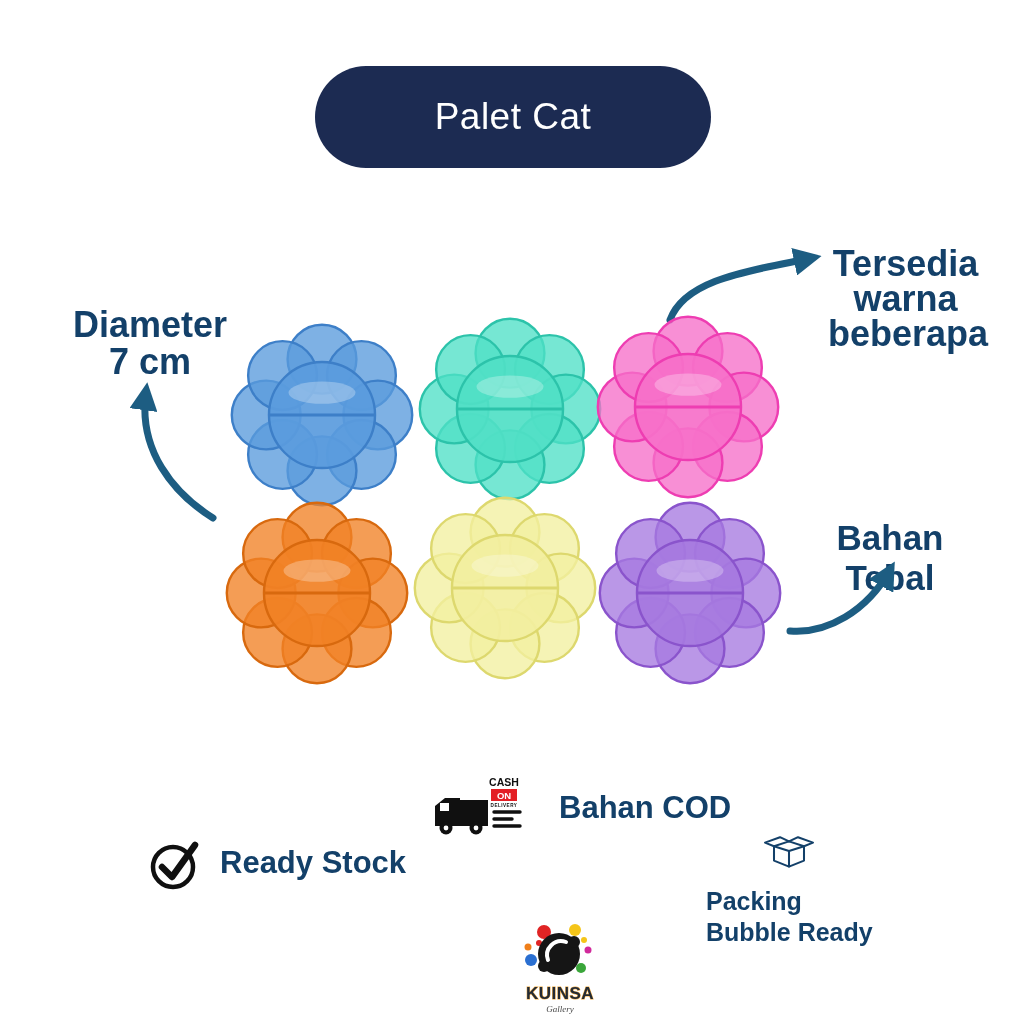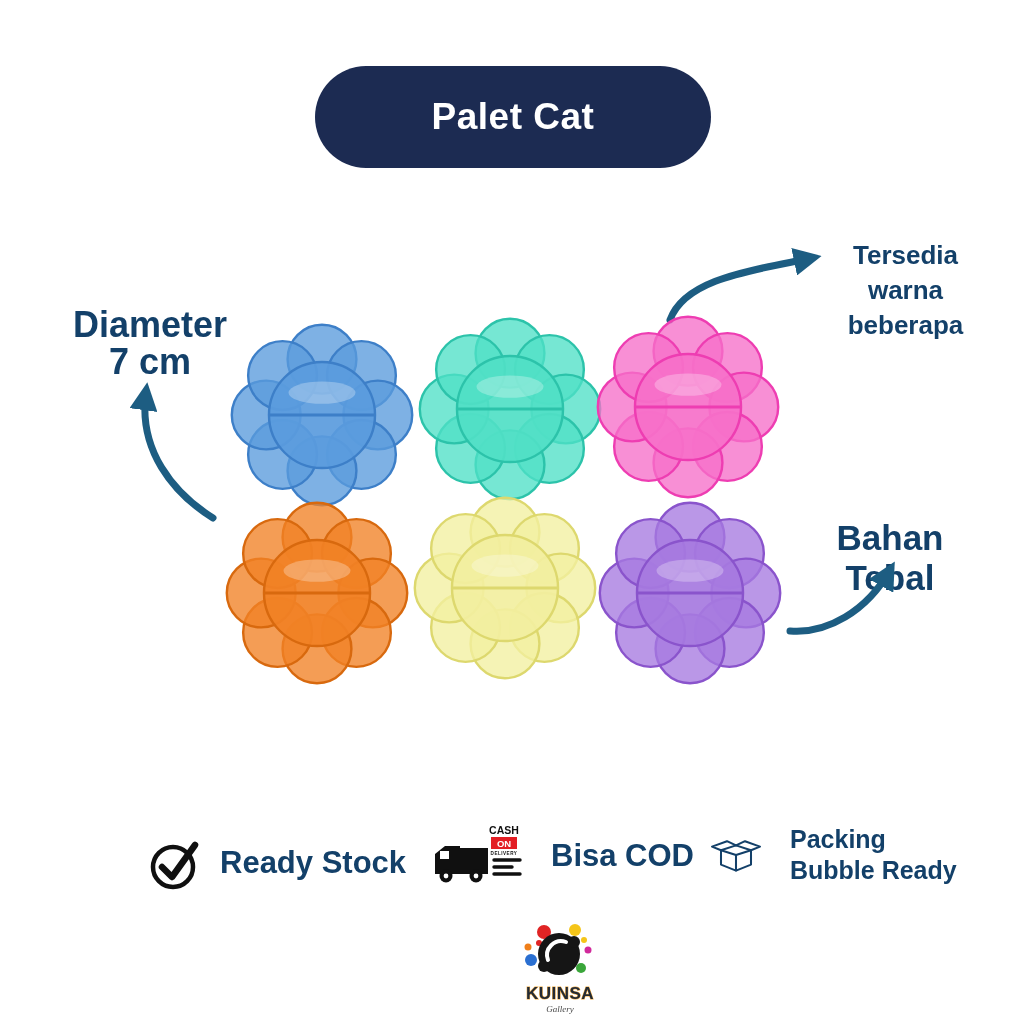--- a/index.html
+++ b/index.html
@@ -11,28 +11,28 @@
     overflow:hidden;
   }
   .stage { position:absolute; inset:0; }
 
   
   .title-pill {
     position:absolute; left:315px; top:66px; width:396px; height:102px;
     background:var(--pill-bg,#1c2b52); border-radius:51px;
     display:flex; align-items:center; justify-content:center;
   }
-  .title-pill span { color:var(--title-text,#fff); font-size:37px; letter-spacing:0.5px;font-weight:bold; }
+  .title-pill span { color:var(--title-text,#fff); font-size:37px; letter-spacing:0.5px; }
 
   
   .callout {
     position:absolute; color:var(--label,#134069); font-weight:bold; text-align:center;
   }
   #co-diameter { left:40px;  top:306px; width:220px; font-size:36px; line-height:37px; }
-  #co-warna    { left:828px; top:238px; width:155px; font-size:26px; line-height:35px; }
+  #co-warna    { left:828px; top:246px; width:155px; font-size:36px; line-height:35px; }
   #co-bahan    { left:795px; top:518px; width:190px; font-size:35px; }
 
   
   .flower { position:absolute; width:186px; height:186px; }
   .flower svg { width:100%; height:100%; display:block; }
   #fl-blue   { left:229px; top:322px; }
   #fl-teal   { left:417px; top:316px; }
   #fl-pink   { left:595px; top:314px; }
   #fl-orange { left:224px; top:500px; }
   #fl-yellow { left:412px; top:495px; }
@@ -43,22 +43,22 @@
   .arrow path.stroke { fill:none; stroke:var(--arrow,#1d5d82); stroke-width:7; stroke-linecap:round; }
   #ah path { fill:var(--arrow,#1d5d82); }
   #arrow-left  { left:118px; top:378px; width:110px; height:150px; }
   #arrow-warna { left:660px; top:248px; width:170px; height:80px;  }
   #arrow-bahan { left:782px; top:556px; width:125px; height:85px;  }
 
   
   .feature { position:absolute; display:flex; align-items:center; gap:16px;
              color:var(--label,#134069); font-weight:bold; }
   #feat-ready { left:148px; top:834px; }
-  #feat-cod   { left:432px; top:824px; gap:15px; }
-  #feat-pack  { left:706px; top:824px; gap:24px; }
+  #feat-cod   { left:432px; top:776px; gap:23px; }
+  #feat-pack  { left:706px; top:824px; gap:8px;flex-direction:column; }
   .feat-label { font-size:31px; white-space:nowrap; }
   .feat-label-2line { font-size:25px; line-height:31px; white-space:nowrap; }
   .check-icon { width:56px; height:58px; }
   .truck-icon { width:104px; height:64px; }
   .box-icon   { width:60px; height:54px; }
   .box-icon path, .box-icon line { fill:none; stroke:var(--label,#134069); stroke-width:3.4;
     stroke-linejoin:round; stroke-linecap:round; }
 
   
   .logo { position:absolute; left:504px; top:916px; width:112px; height:104px; }
@@ -219,21 +219,21 @@
       <circle cx="14" cy="52" r="6.5" fill="#101010"></circle>
         <circle cx="14" cy="52" r="2.4" fill="#ffffff"></circle>
       <circle cx="44" cy="52" r="6.5" fill="#101010"></circle>
         <circle cx="44" cy="52" r="2.4" fill="#ffffff"></circle>
       <g stroke="#101010" stroke-width="3.4" stroke-linecap="round">
         <line x1="62" y1="36" x2="88" y2="36"></line>
         <line x1="62" y1="43" x2="80" y2="43"></line>
         <line x1="62" y1="50" x2="88" y2="50"></line>
       </g>
     </svg>
-    <span class="feat-label">Bisa COD</span>
+    <span class="feat-label">Bahan COD</span>
   </div>
 
   <div class="feature" id="feat-pack">
     <svg class="box-icon" viewBox="0 0 100 80">
       <path d="M25,32 L50,40 L75,32 L75,56 L50,66 L25,56 Z"></path>
       <path d="M25,32 L50,24 L75,32"></path>
       <path d="M25,32 L10,26 L35,17 L50,24"></path>
       <path d="M75,32 L90,26 L65,17 L50,24"></path>
       <line x1="50" y1="40" x2="50" y2="66"></line>
     </svg>

